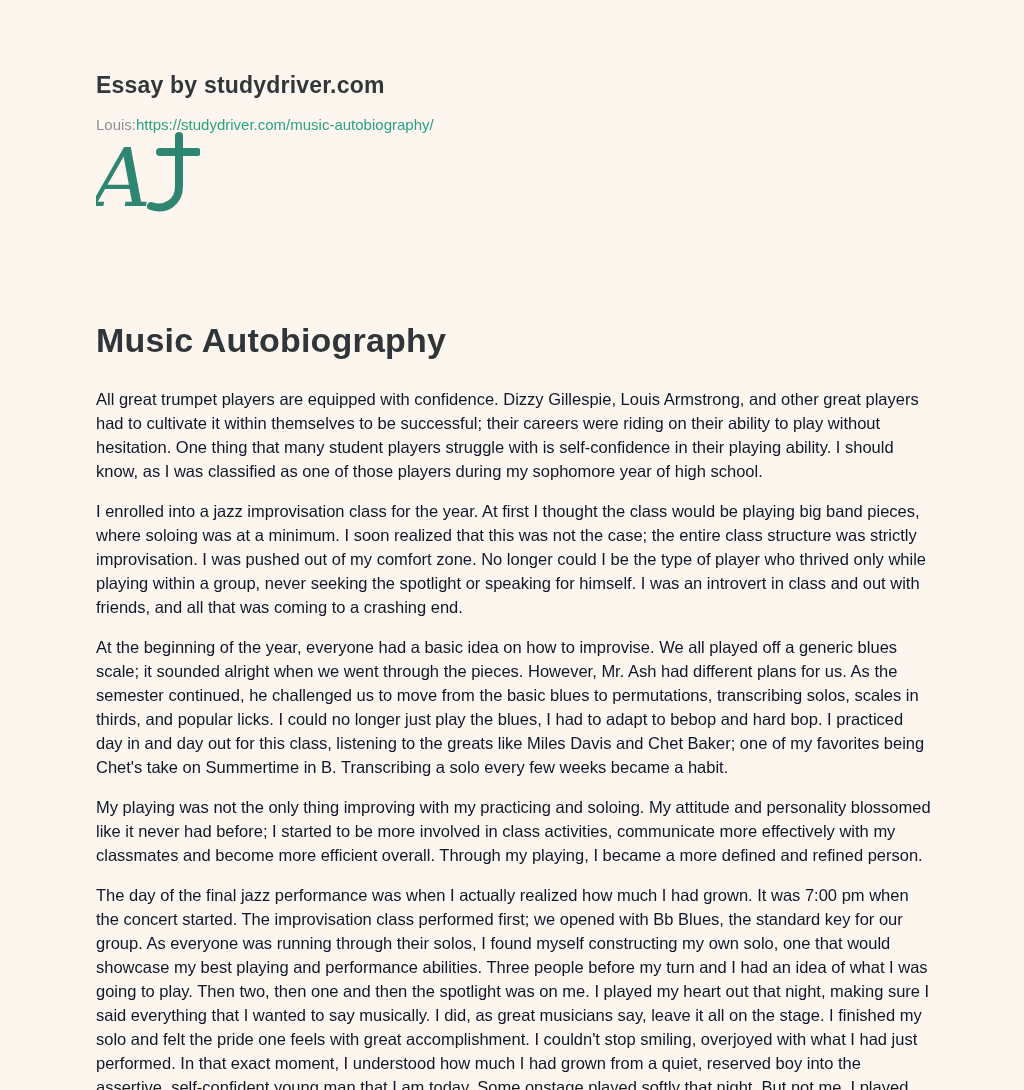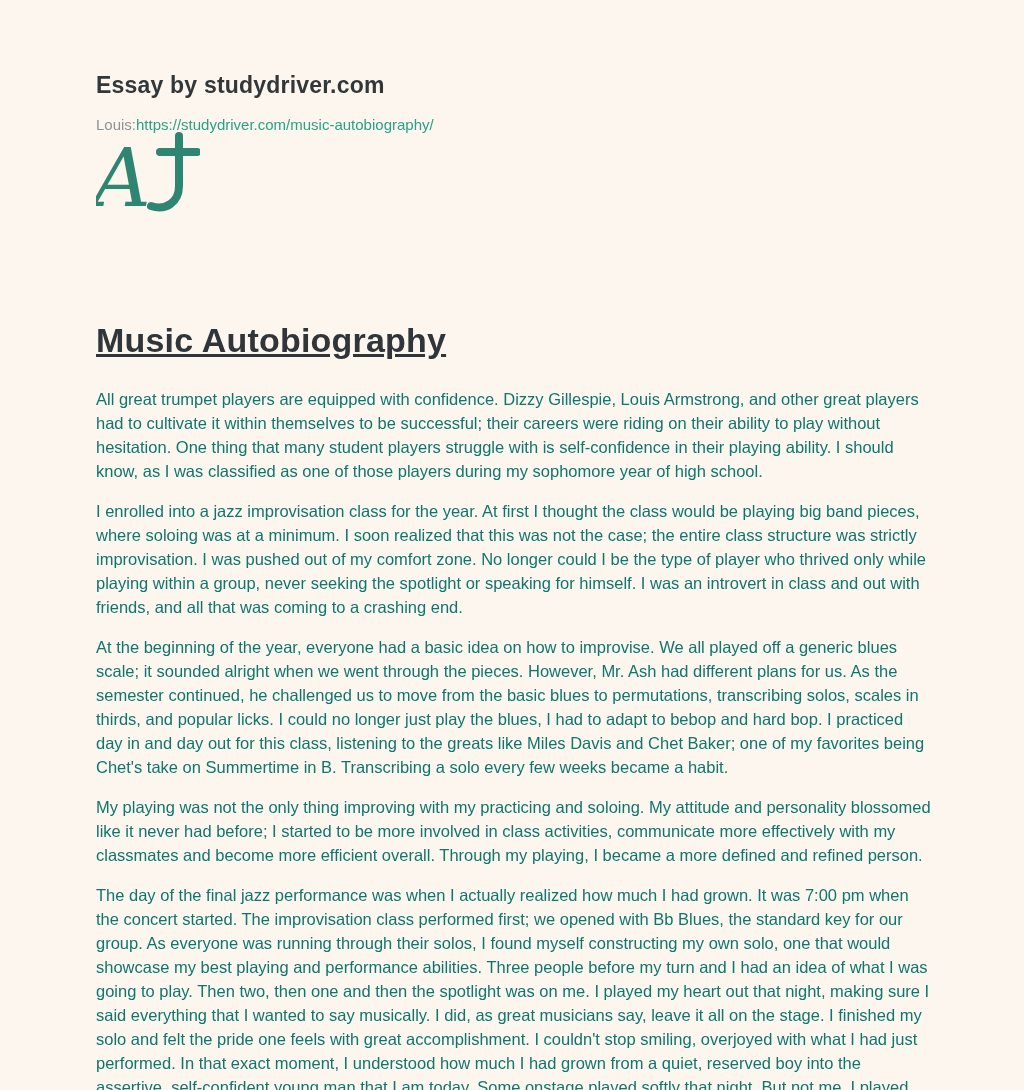--- a/index.html
+++ b/index.html
@@ -44,27 +44,26 @@
     height: 90px;
     margin-top: -4px;
     flex: 0 0 auto;
   }
   .essay-title {
     margin: 102px 0 27px 0;
     font-size: 34px;
     font-weight: 700;
     color: #303539;
     letter-spacing: 0.2px;
-    text-decoration: underline;
   }
   .essay-body p {
     margin: 0 0 16px 0;
     font-size: 16.5px;
     line-height: 24px;
-    color: #0f766e;
+    color: #0f172a;
     max-width: 836px;
   }
 </style>
 </head>
 <body>
 
 <div class="page">
 
   <header class="doc-header">
     <div class="header-left">

